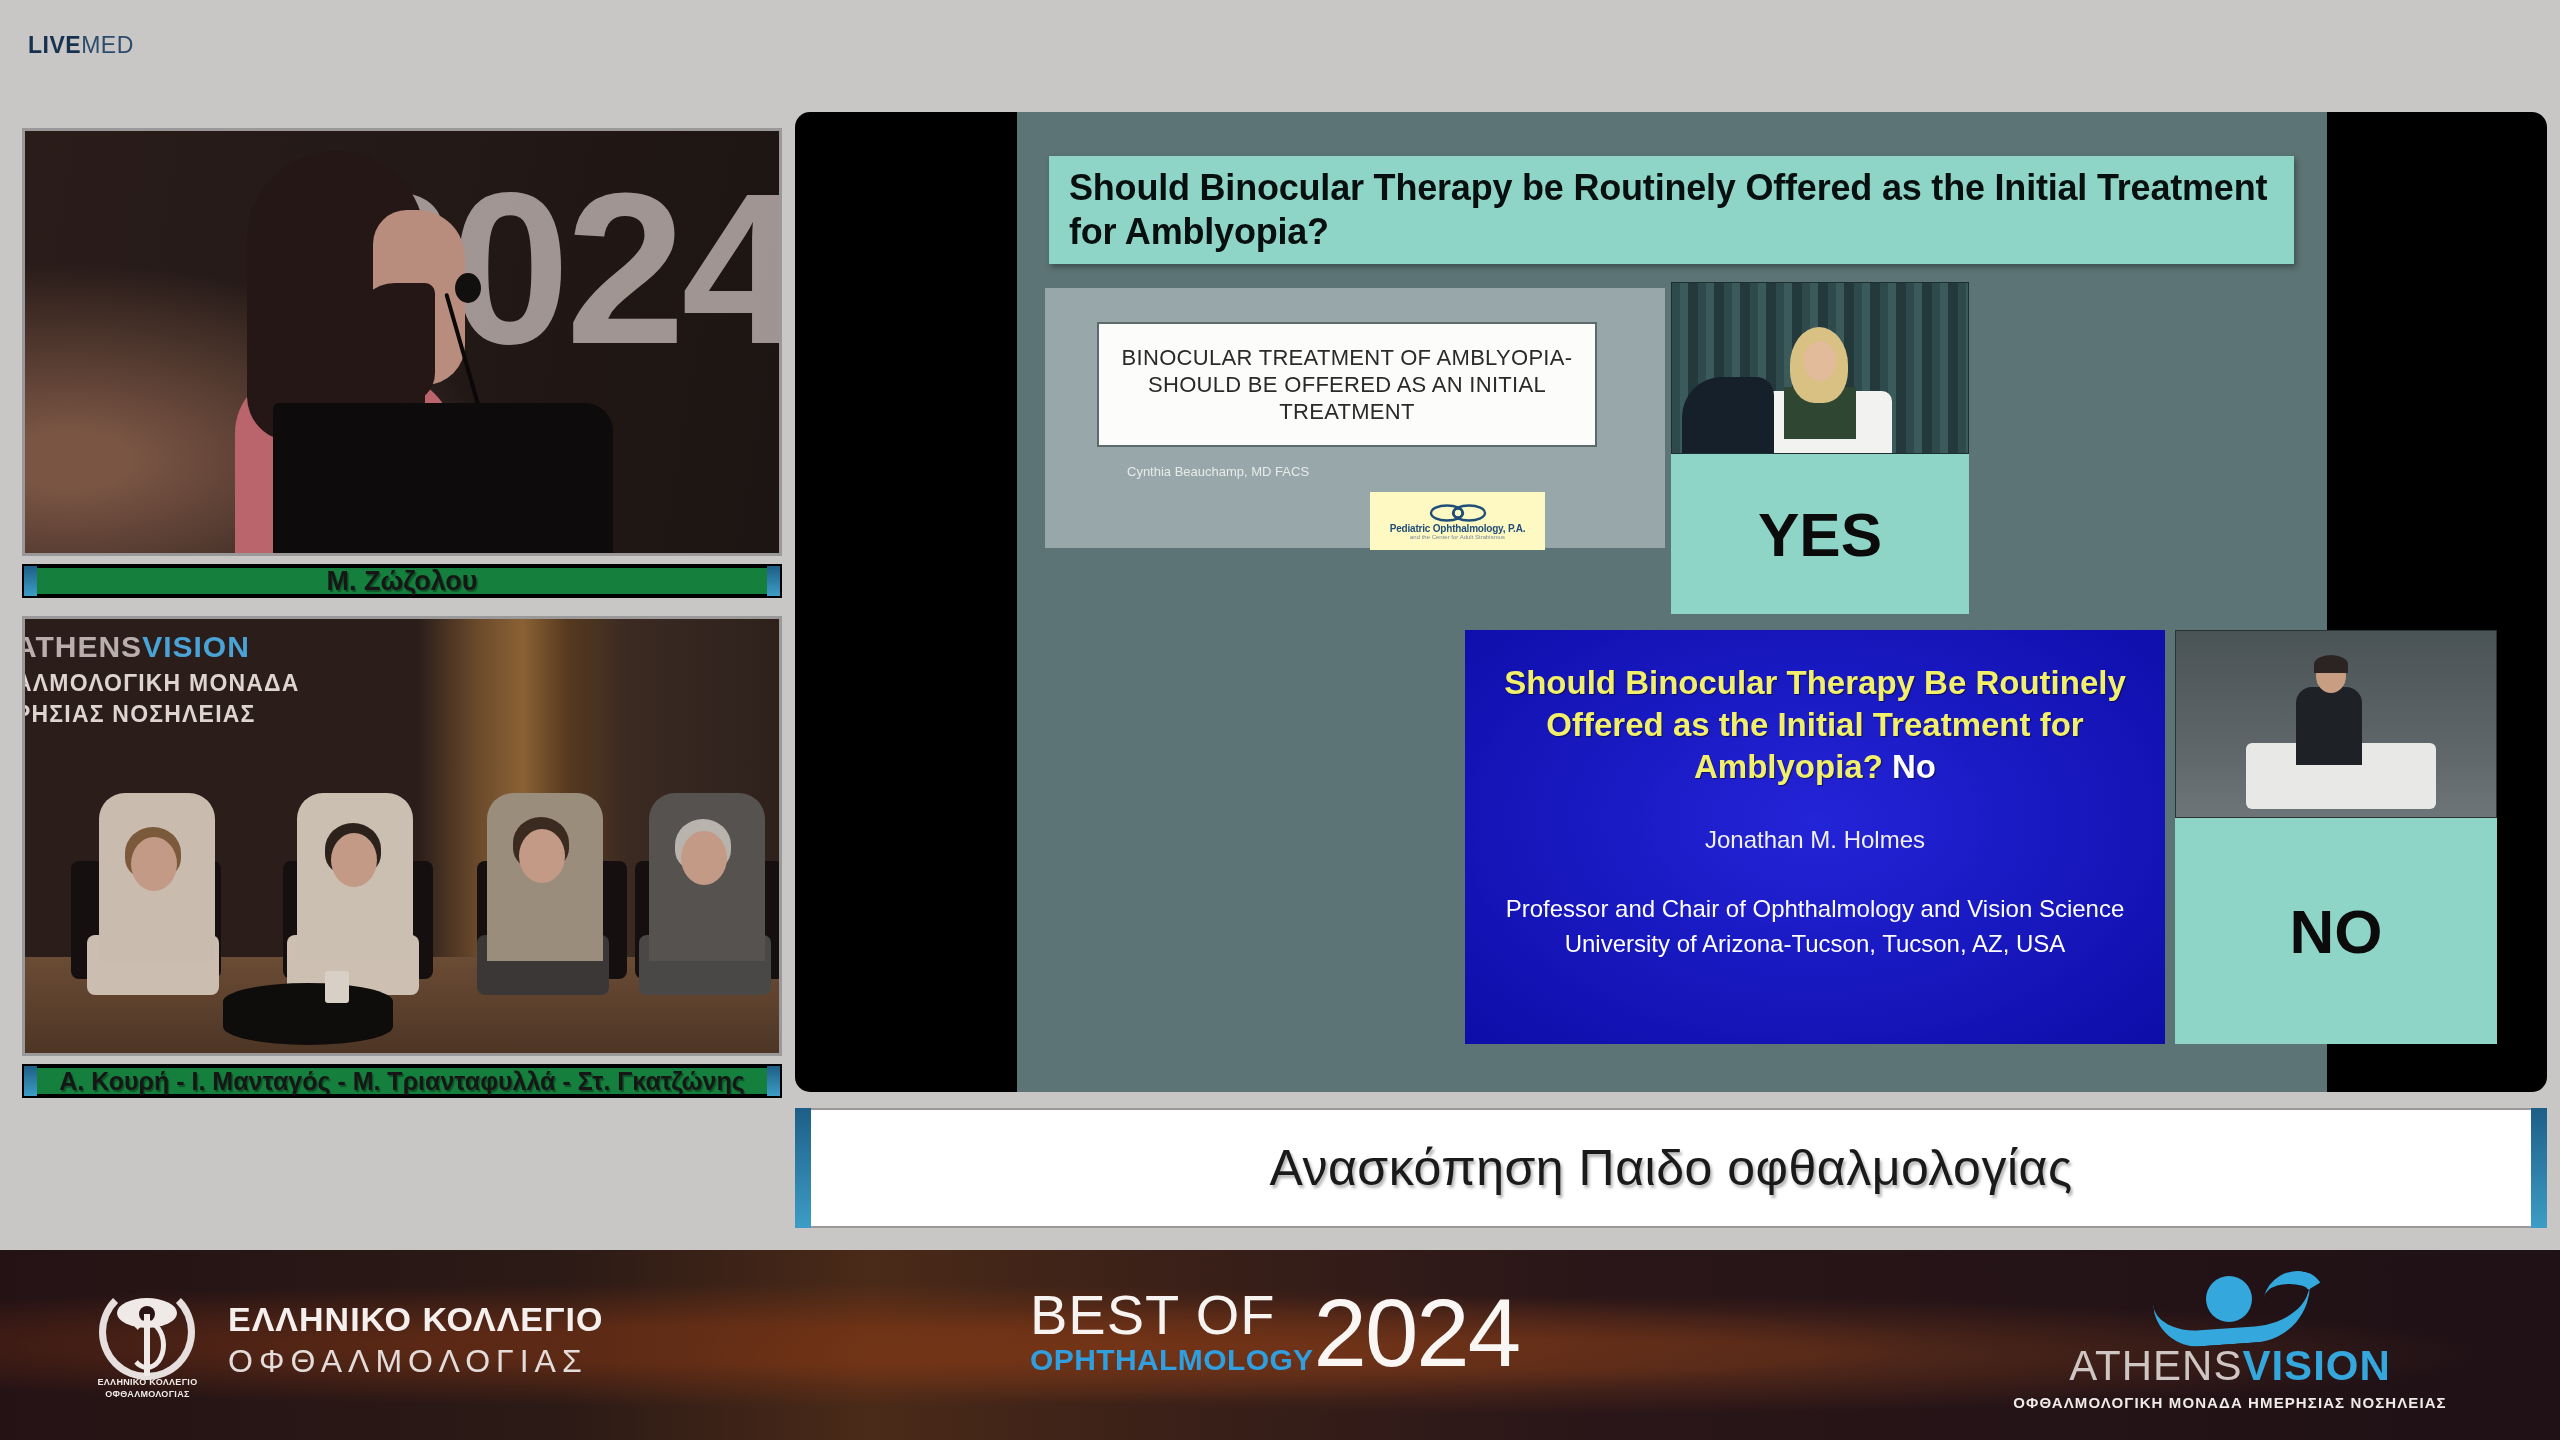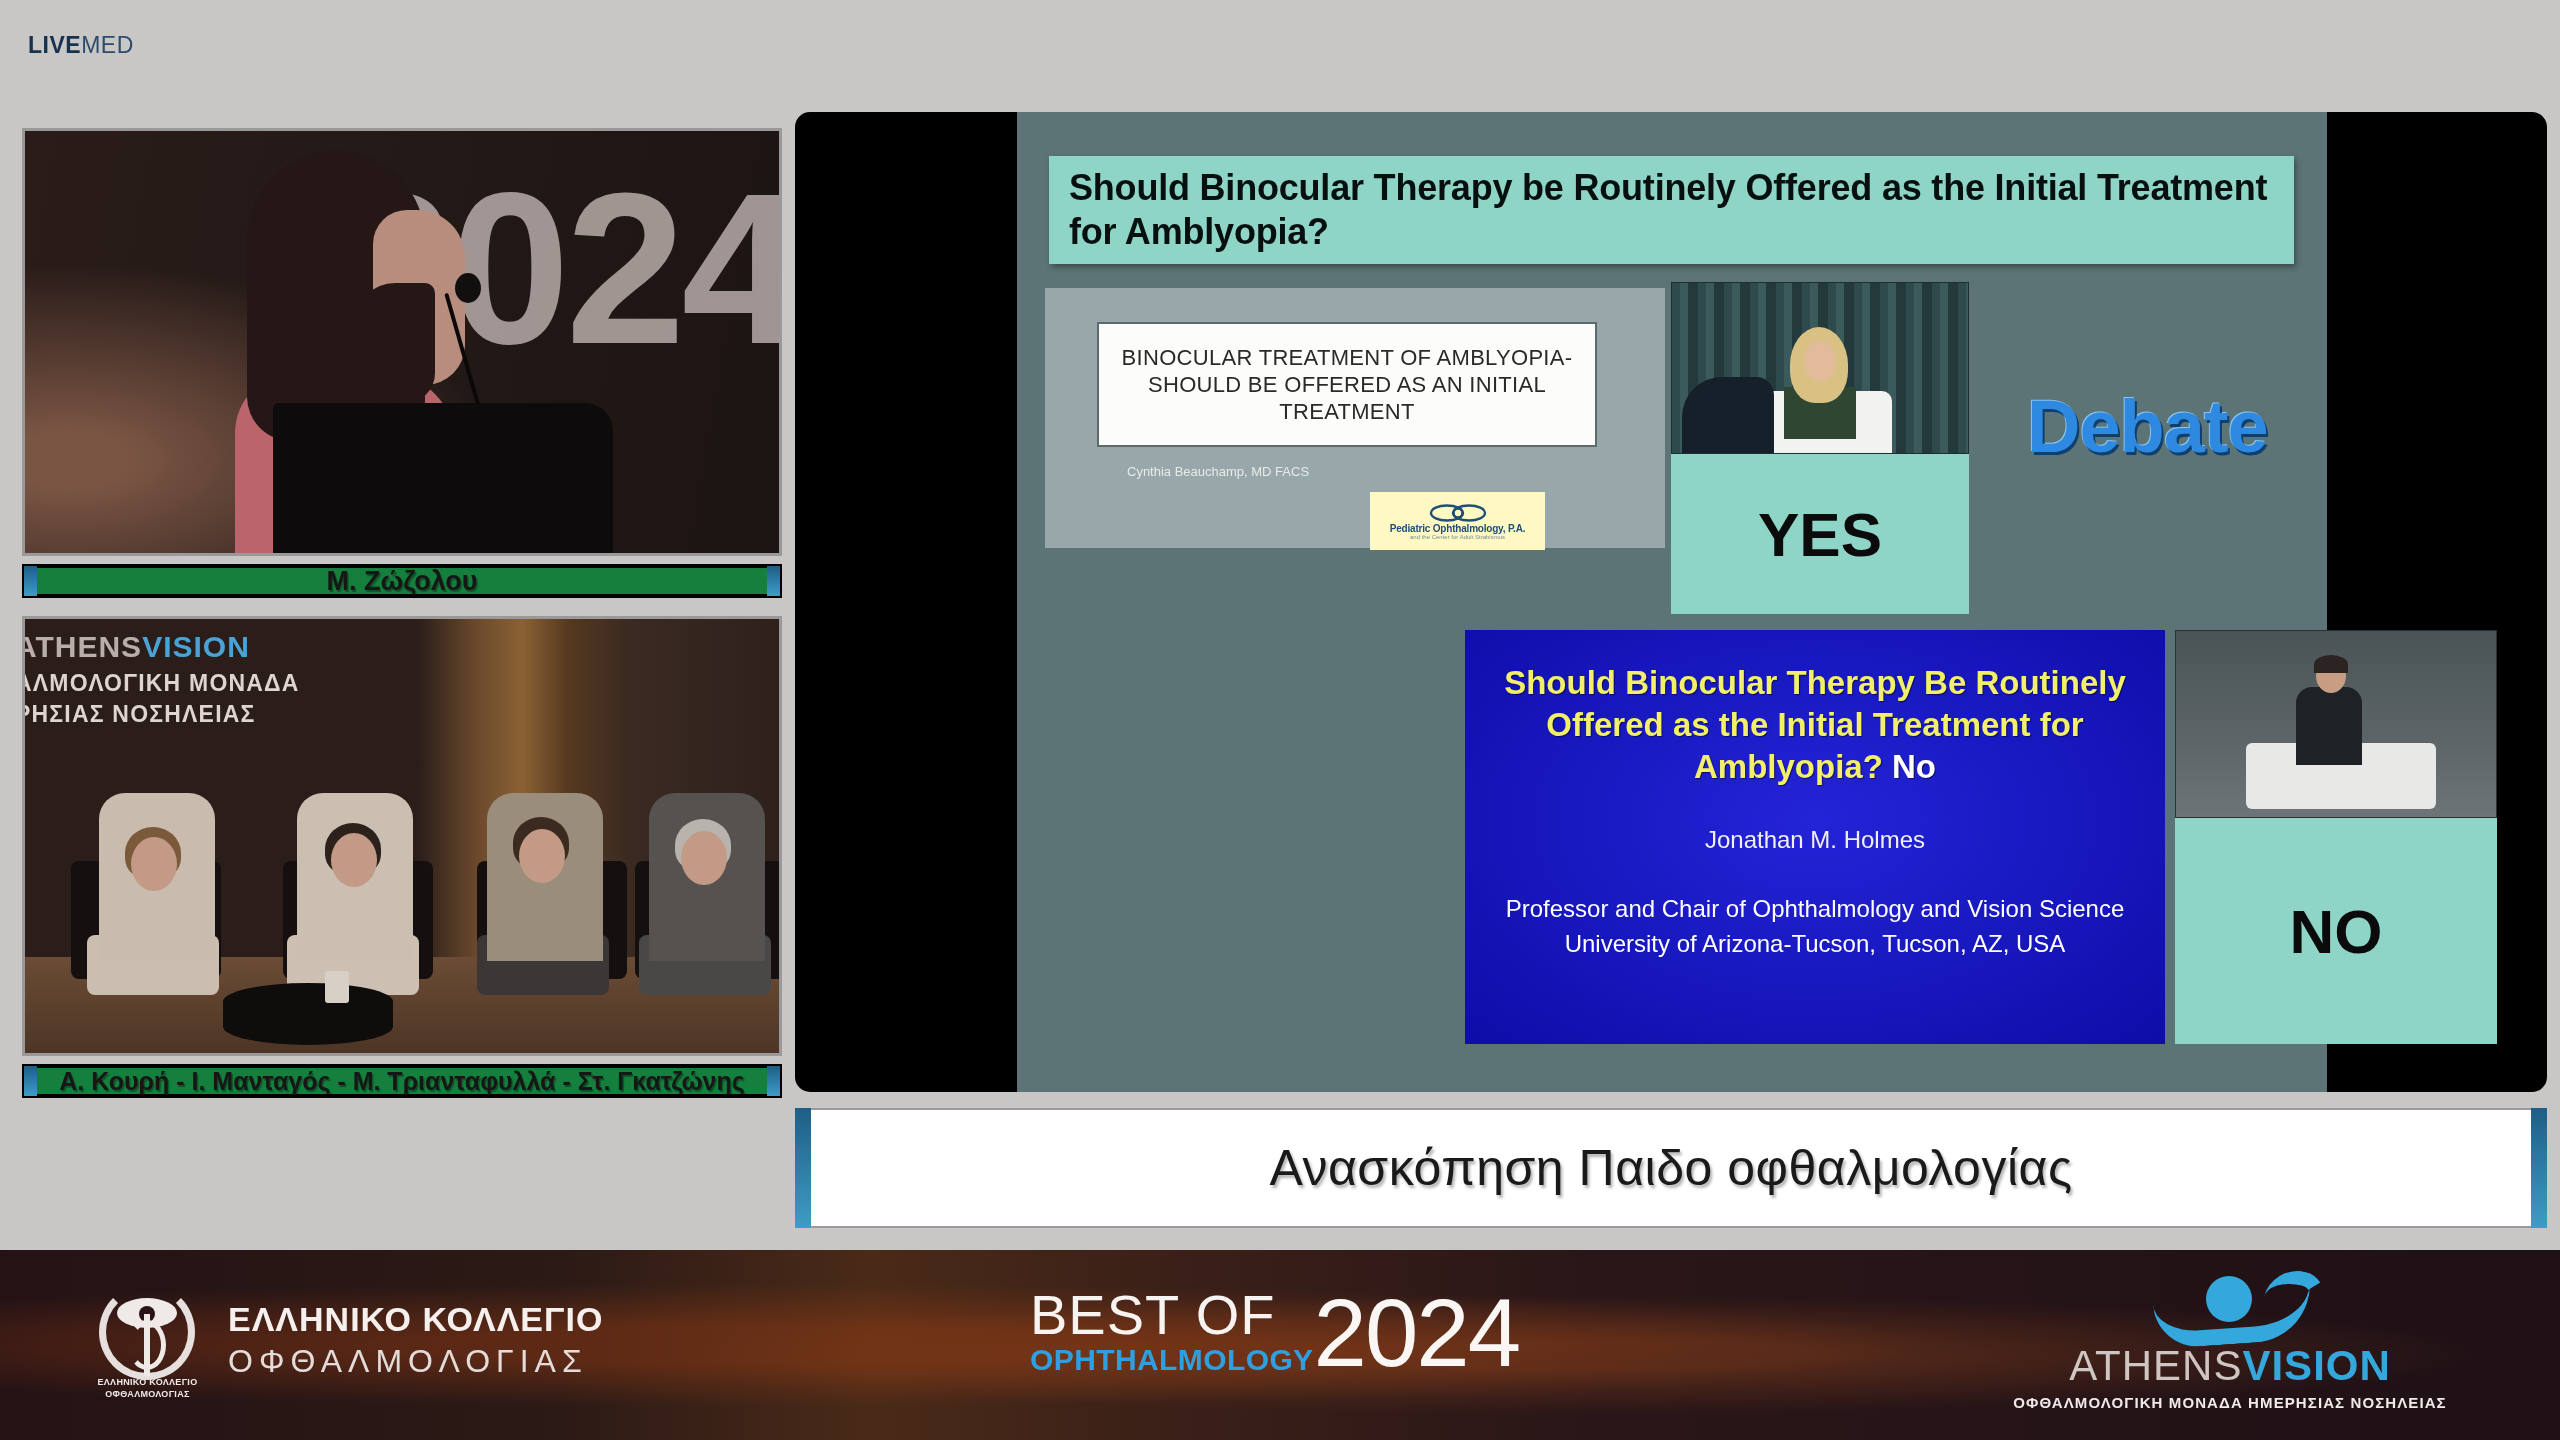--- a/index.html
+++ b/index.html
@@ -308,21 +308,20 @@
         <div class="yp-torso"></div>
         <div class="yp-hair"></div>
         <div class="yp-face"></div>
         <div class="yp-dark"></div>
       </div>
 
       <div class="yes-box">
         <span>YES</span>
       </div>
 
-      <div class="debate">Debate</div>
 
       <div class="no-slide">
         <div class="no-title">
           <span>Should Binocular Therapy Be Routinely Offered as the Initial Treatment for Amblyopia?</span><span class="wht"> No</span>
         </div>
         <div class="no-name">Jonathan M. Holmes</div>
         <div class="no-aff">
           <div>Professor and Chair of Ophthalmology and Vision Science</div>
           <div>University of Arizona-Tucson, Tucson, AZ, USA</div>
         </div>

